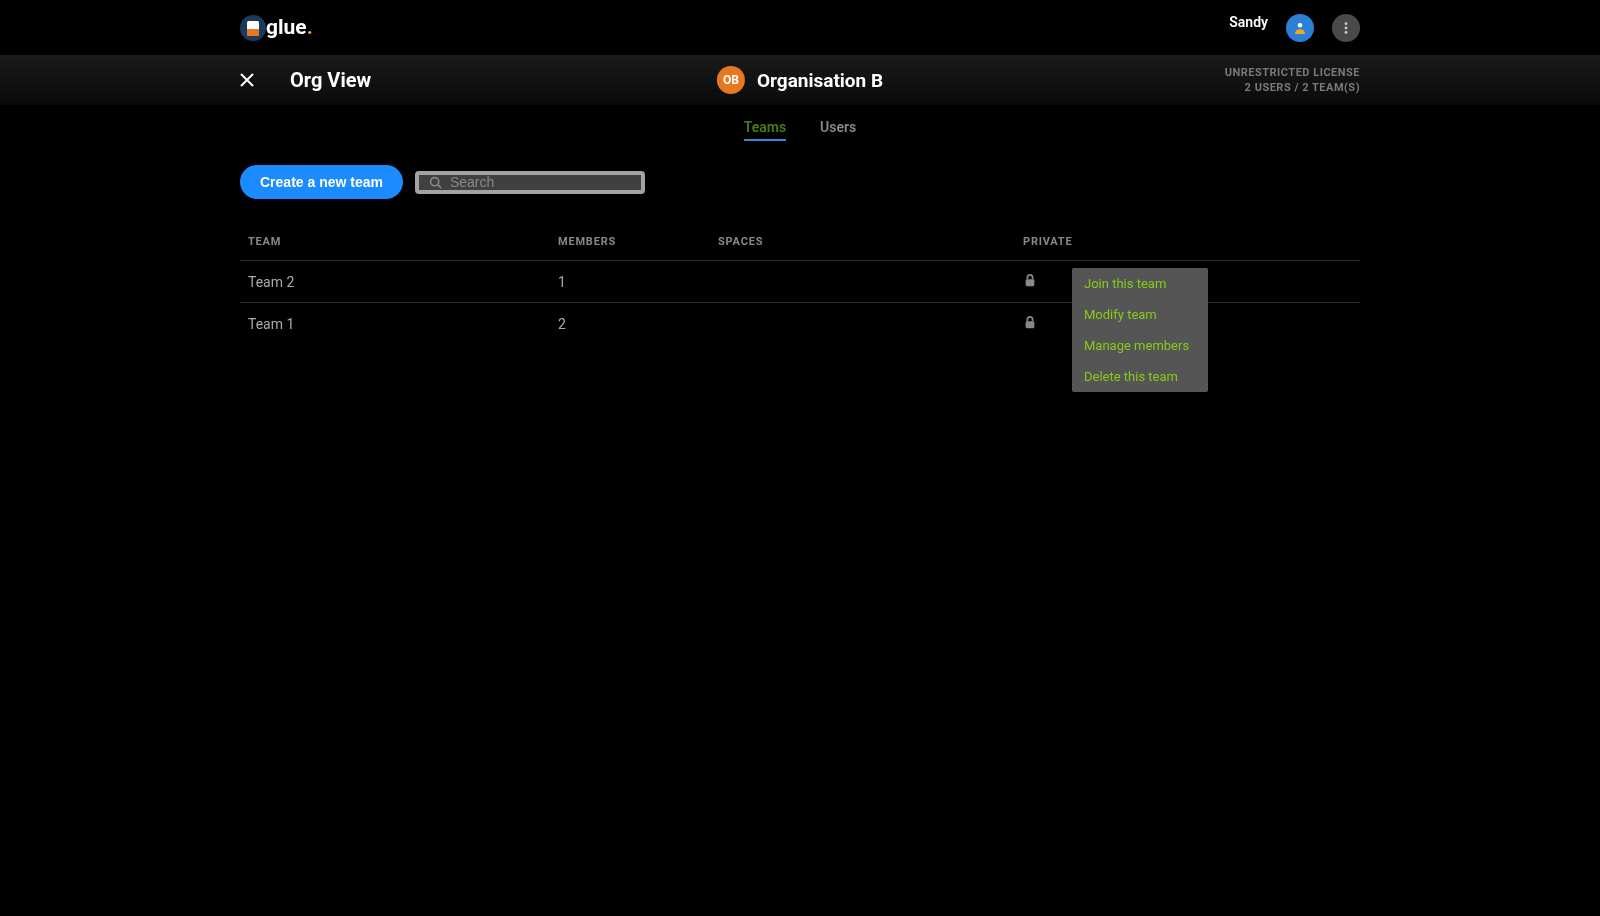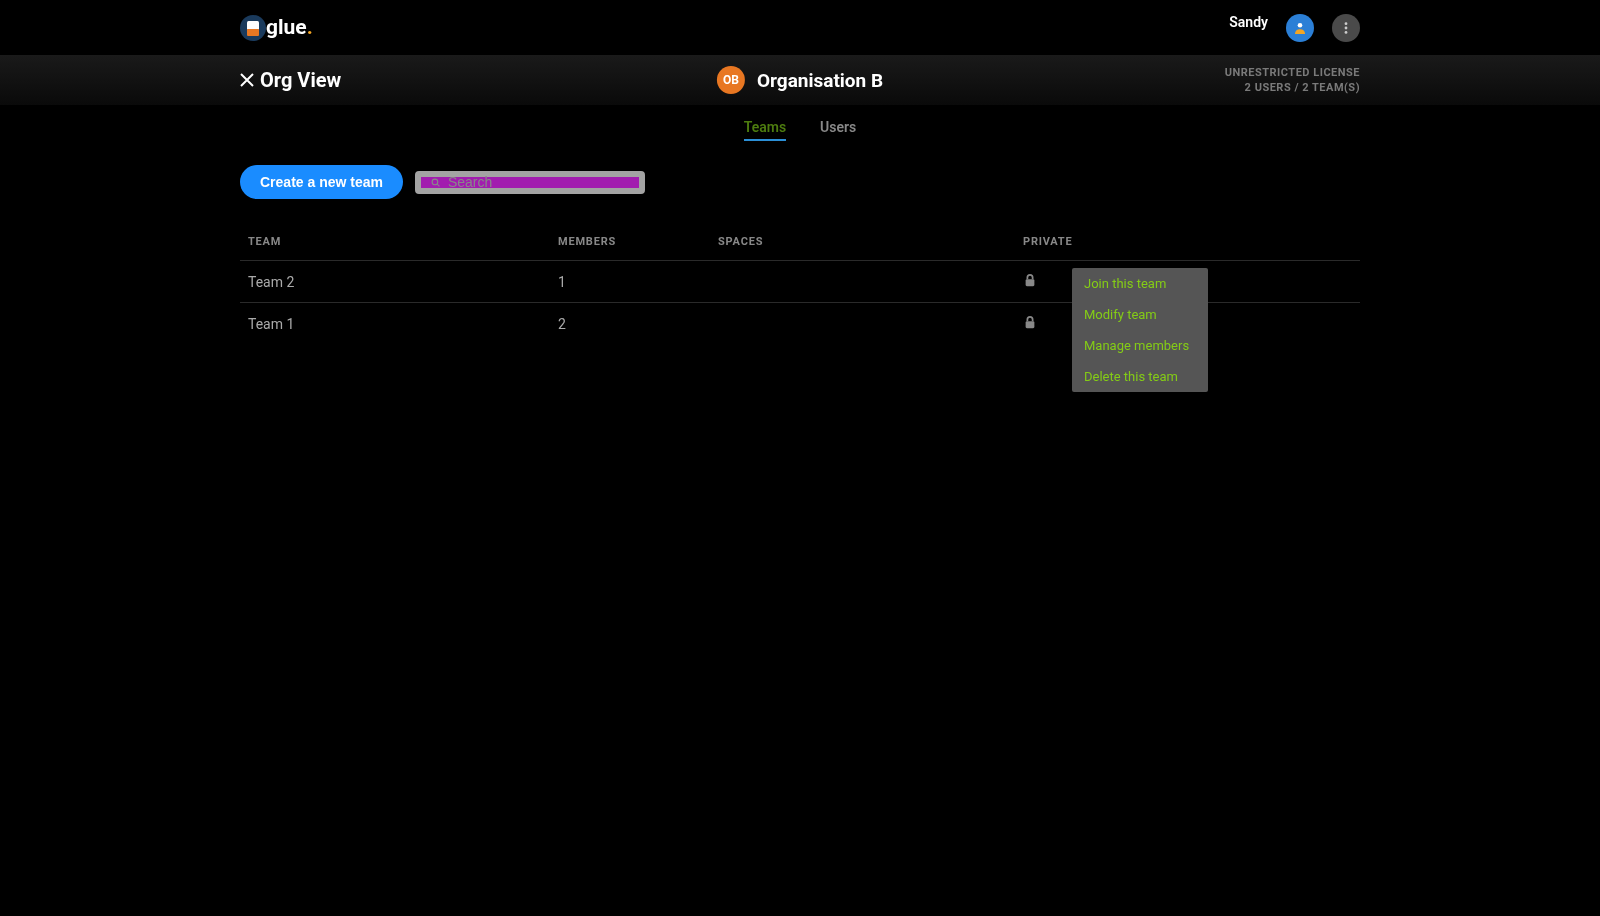--- a/index.html
+++ b/index.html
@@ -74,21 +74,21 @@
       height: 50px;
       background: linear-gradient(to bottom, #1a1a1a, #0a0a0a);
       display: flex;
       align-items: center;
       padding: 0 240px;
       position: relative;
     }
     .header-left {
       display: flex;
       align-items: center;
-      gap: 6px;
+      gap: 36px;
     }
     .close-x {
       cursor: pointer;
       color: #fff;
       font-size: 14px;
       display: flex;
       align-items: center;
     }
     .page-title {
       font-size: 20px;
@@ -167,26 +167,26 @@
       border: none;
       padding: 9px 20px;
       border-radius: 20px;
       font-size: 14px;
       font-weight: 600;
       cursor: pointer;
     }
     .search-wrap {
       display: flex;
       align-items: center;
-      border: 6px solid #a3a3a3;
+      border: 4px solid #a3a3a3;
       border-radius: 4px;
       padding: 0 10px;
       height: 23px;
       width: 230px;
-      background: #a21caf;
+      background: #404040;
     }
     .search-wrap input {
       background: transparent;
       border: none;
       outline: none;
       color: #fff;
       font-size: 14px;
       margin-left: 8px;
       flex: 1;
     }

